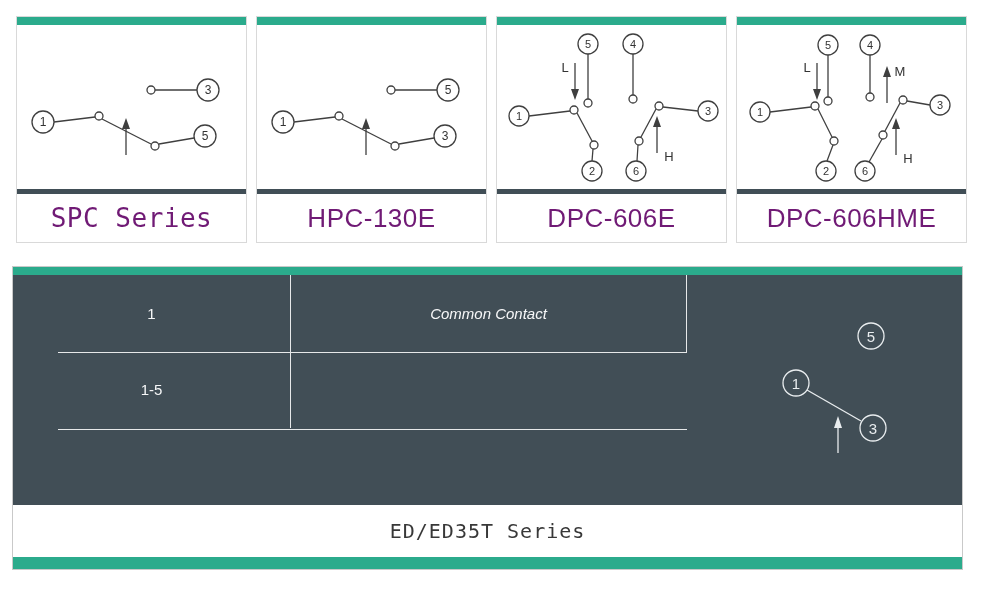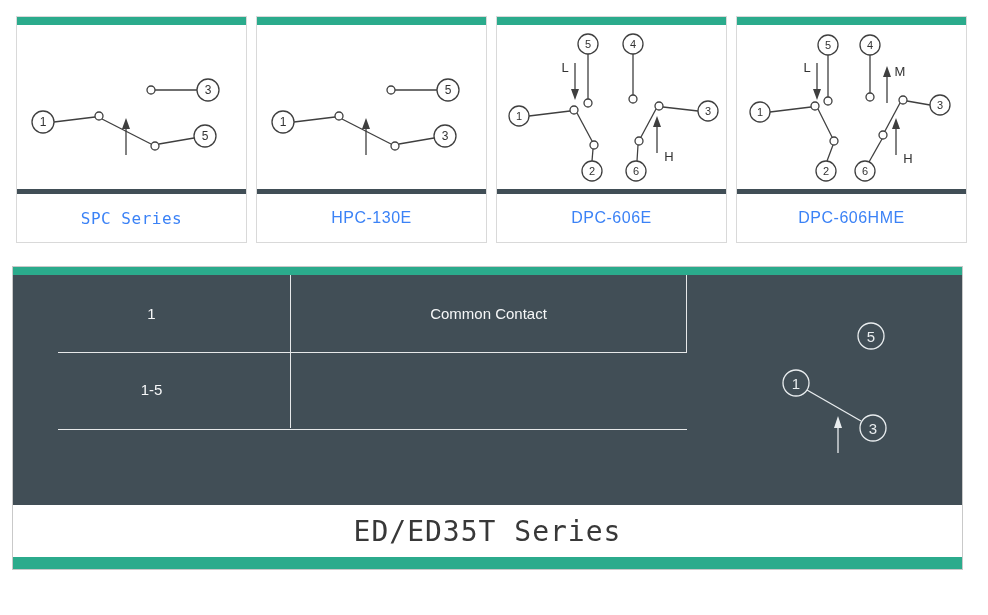--- a/index.html
+++ b/index.html
@@ -9,46 +9,46 @@
   }
   .cards-row{position:absolute;top:16px;left:16px;display:flex;gap:9px;}
   .card{width:229px;border:1px solid #d9d9d9;background:#fff;box-sizing:content-box;}
   .bar{width:100%;}
   .bar.teal{height:8px;background:#2bab8c;}
   .bar.slate{height:5px;background:#414e56;}
   .card-diagram{height:164px;position:relative;background:#fff;}
   .card-diagram svg{display:block;width:229px;height:164px;}
   .card-label{
     height:48px;display:flex;align-items:center;justify-content:center;
-    font-size:16px;color:#3b82f6;letter-spacing:.5px;
+    font-size:26px;color:#701a75;letter-spacing:.5px;
   }
   .mono{font-family:"DejaVu Sans Mono","Liberation Mono",monospace;}
   .diag-stroke{stroke:#3f3f3f;fill:none;stroke-width:1.3;}
   .diag-text{fill:#333;font-size:12px;font-family:"Liberation Sans",sans-serif;text-anchor:middle;dominant-baseline:central;}
   .diag-text.sm{font-size:11px;}
   .diag-letter{fill:#333;font-size:13px;font-family:"Liberation Sans",sans-serif;text-anchor:middle;dominant-baseline:central;}
   .arrowhead{fill:#3f3f3f;stroke:none;}
 
   .panel{position:absolute;top:266px;left:12px;width:949px;border:1px solid #c9c9c9;background:#fff;}
   .panel-topbar{height:8px;background:#2bab8c;}
   .panel-body{height:230px;background:#414e56;position:relative;display:grid;
     grid-template-columns:278px 396px 1fr;grid-template-rows:1fr 1fr 1fr;}
   .cell{display:flex;align-items:center;justify-content:center;color:#f6f7f8;font-size:15px;}
   .cell.pins{border-right:1px solid #e6e8e9;}
-  .cell.desc{border-right:1px solid #e6e8e9;text-align:center;padding:16px 14px;}
+  .cell.desc{border-right:1px solid #e6e8e9;text-align:center;padding:16px 14px;font-style:italic;}
   .hline{position:absolute;left:45px;width:629px;height:1px;background:#e6e8e9;}
   .hline.l1{top:77px;}
   .hline.l2{top:154px;}
   .schematic-cell{grid-row:1 / span 3;grid-column:3;display:flex;align-items:center;justify-content:center;}
   .schem-stroke{stroke:#e9edef;fill:none;stroke-width:1.3;}
   .schem-text{fill:#e9edef;font-size:15px;font-family:"Liberation Sans",sans-serif;text-anchor:middle;dominant-baseline:central;}
   .schem-head{fill:#e9edef;stroke:none;}
   .panel-footer{
     height:52px;background:#fff;display:flex;align-items:center;justify-content:center;
-    font-size:28px;color:#383838;letter-spacing:1px;
+    font-size:20px;color:#383838;letter-spacing:1px;
   }
   .panel-bottombar{height:12px;background:#2bab8c;}
 </style>
 </head>
 <body>
 
 <div class="cards-row">
 
   <div class="card">
     <div class="bar teal"></div>

